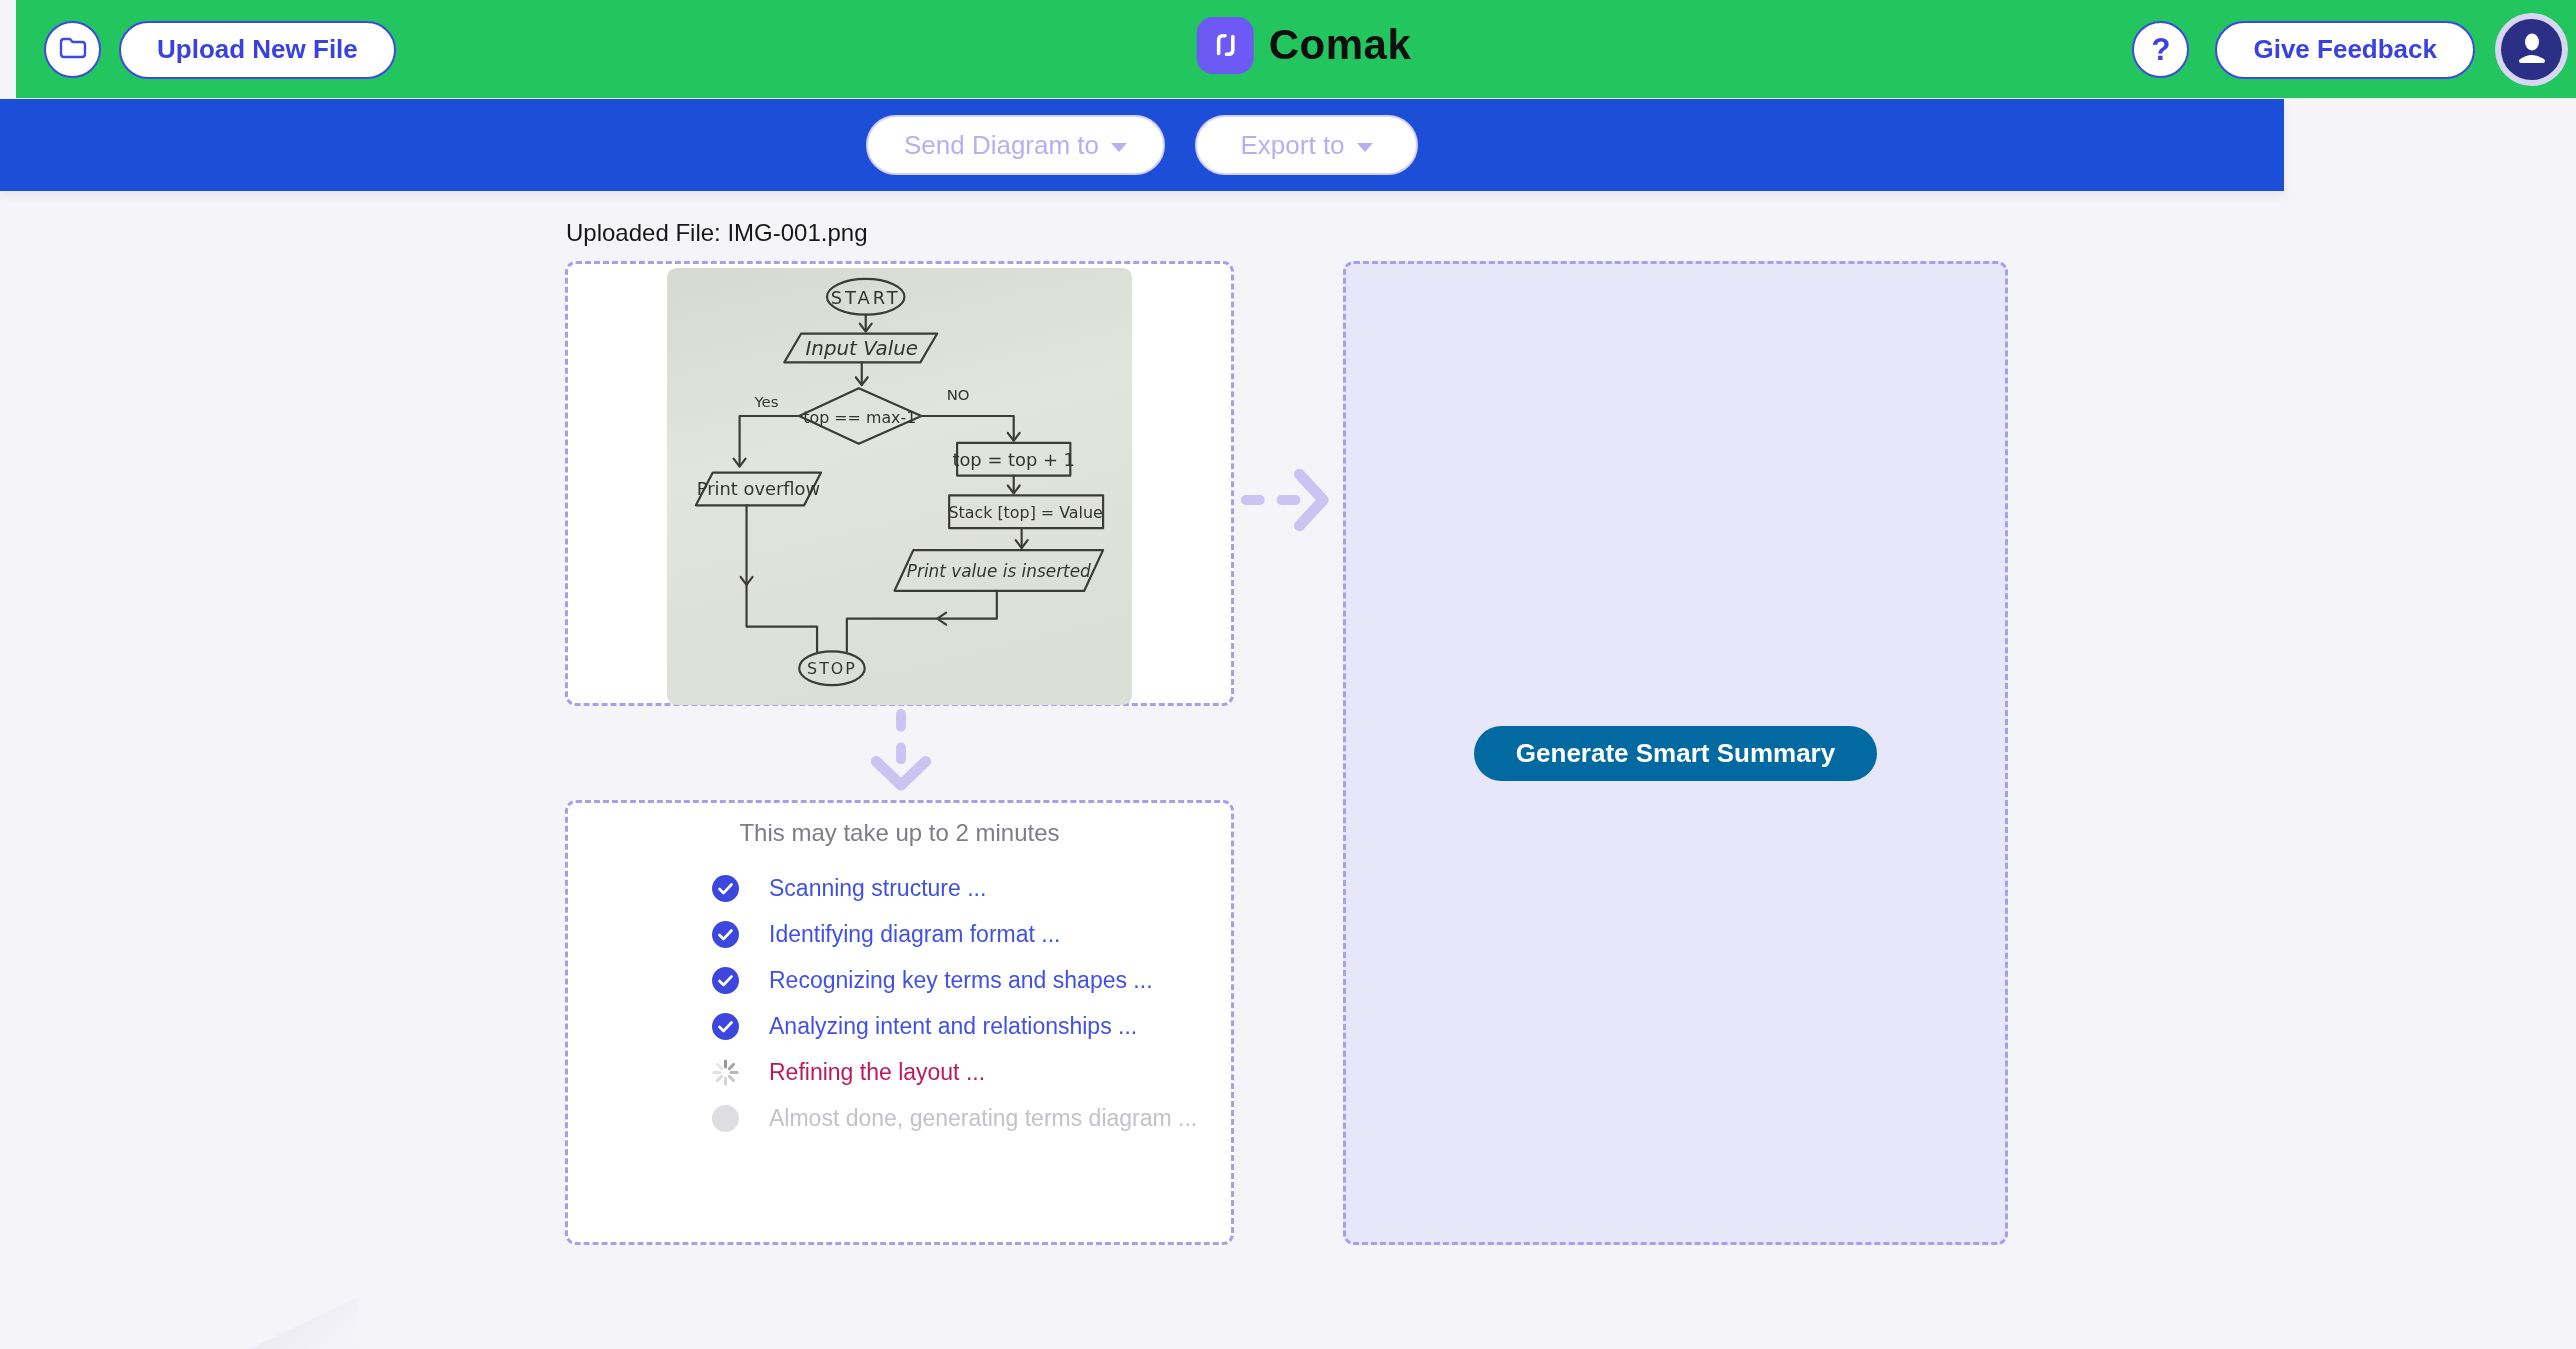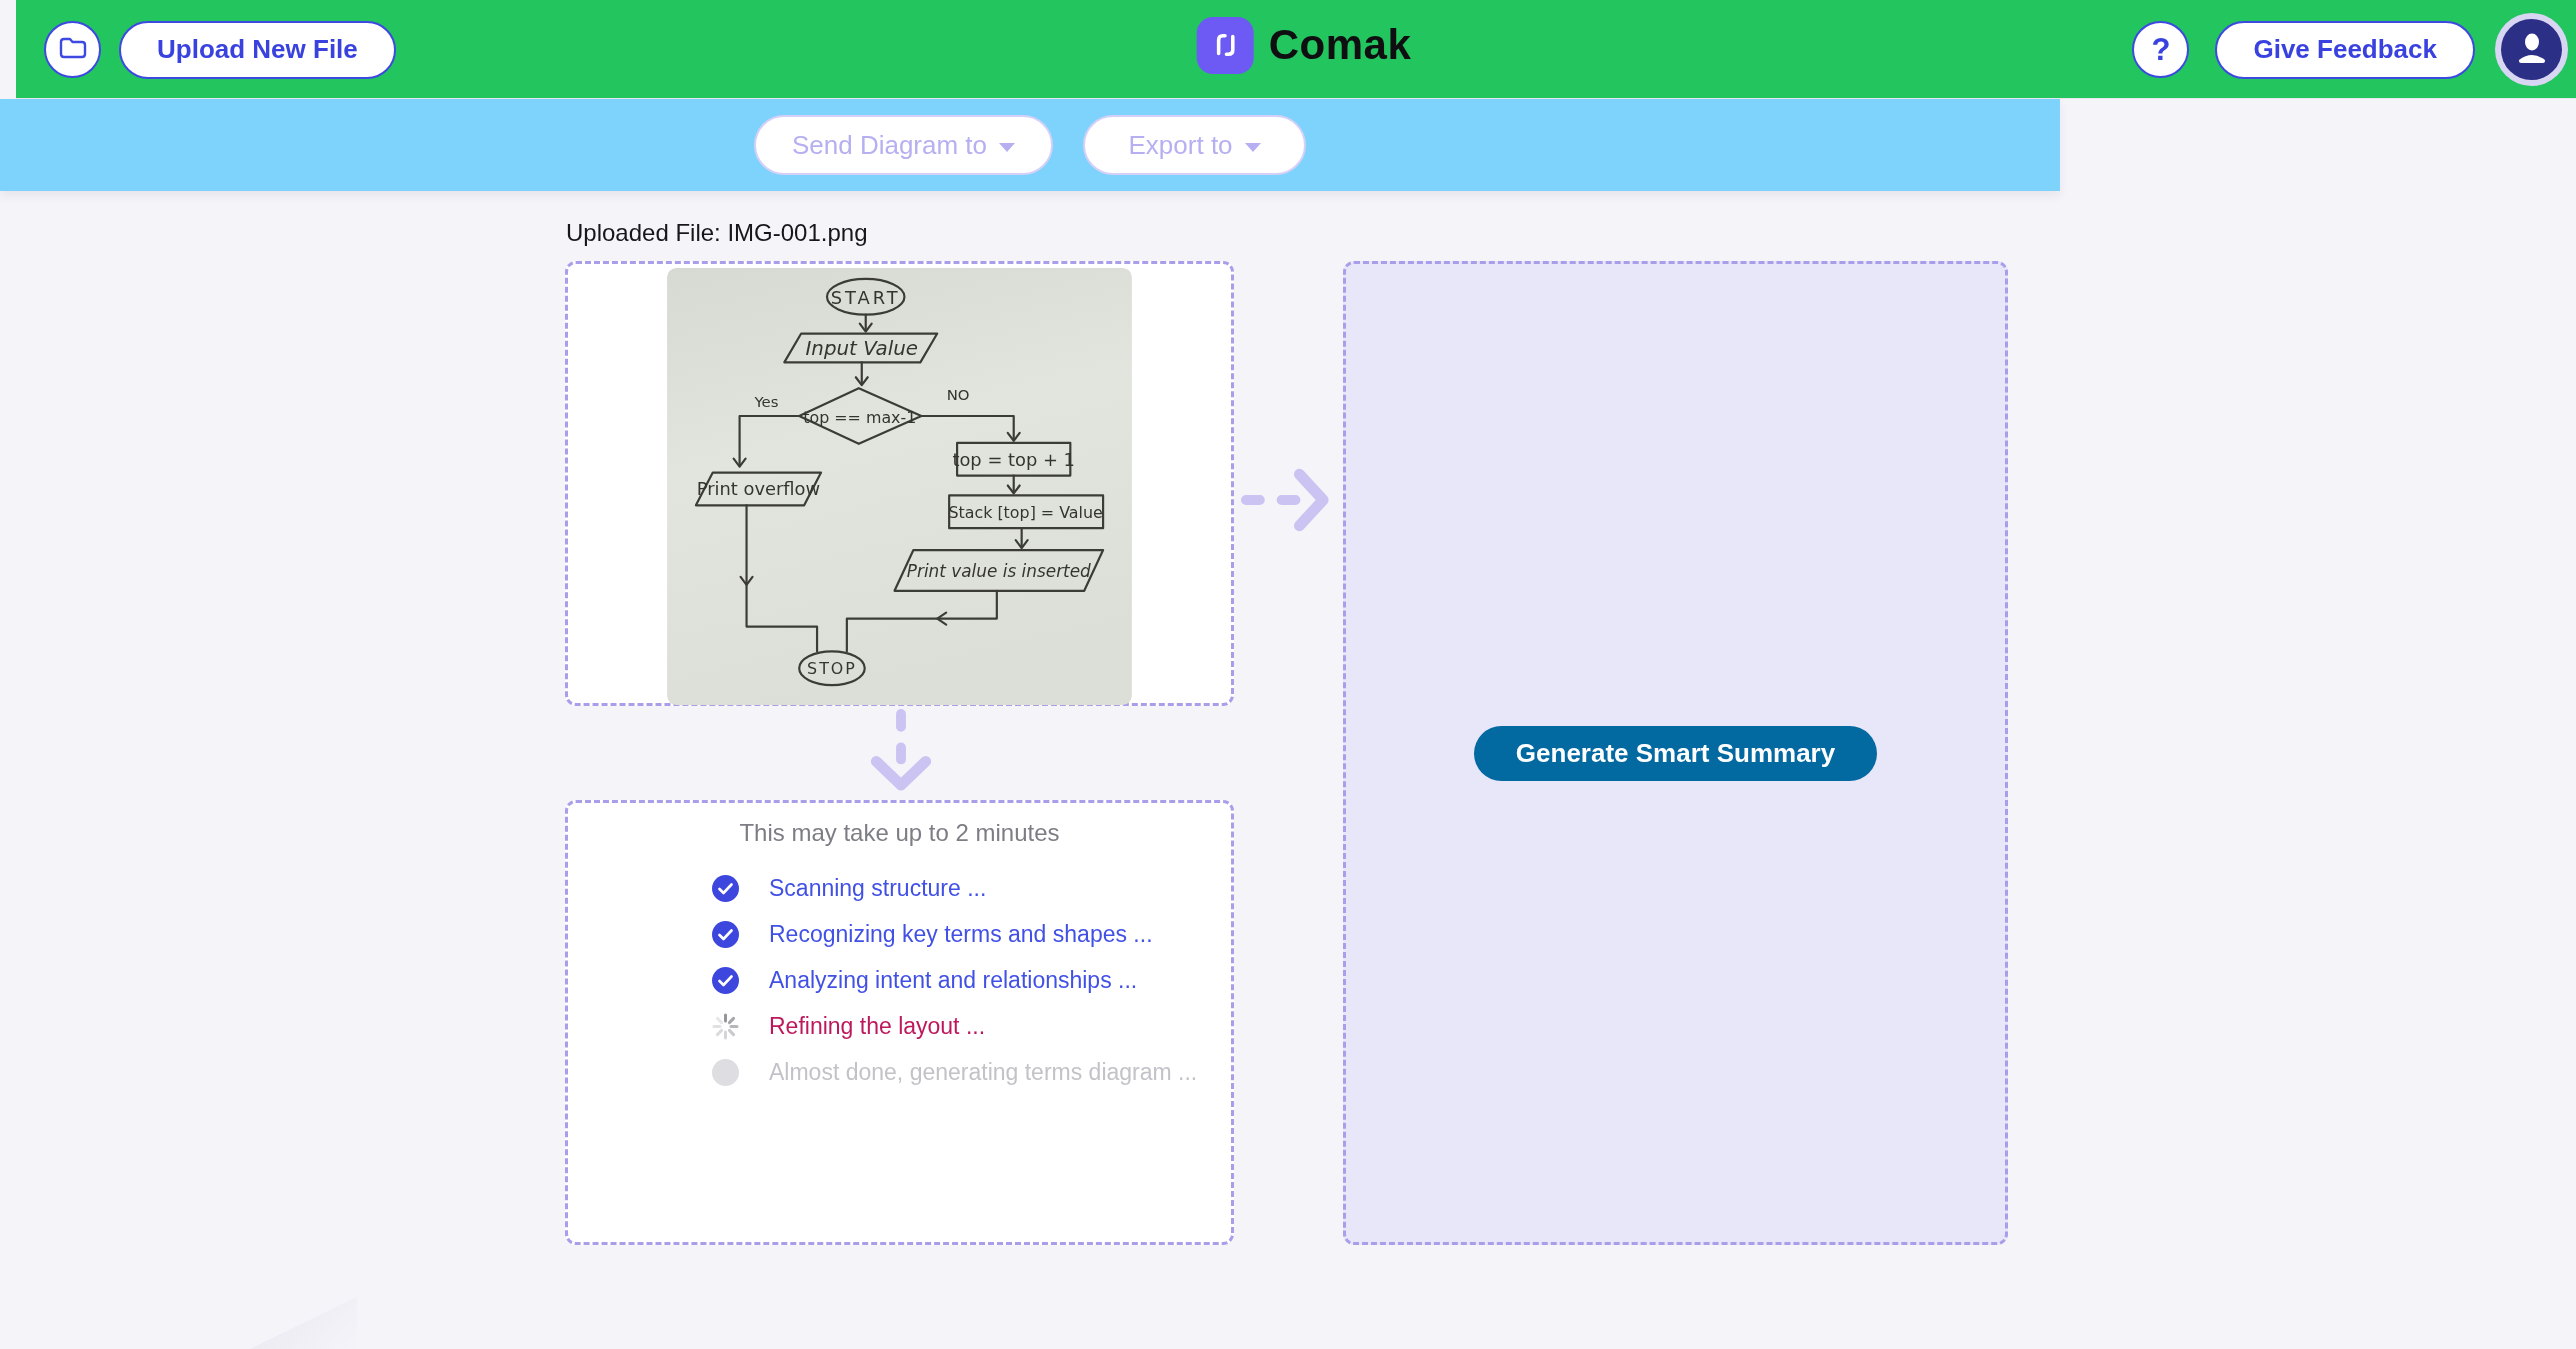--- a/index.html
+++ b/index.html
@@ -42,22 +42,22 @@
   .brand-name { font-size:42px; font-weight:800; color:#0f0f12; letter-spacing:0.5px; }
   .help-q { font-size:31px; font-weight:700; color:#3942df; }
   .avatar {
     width:61px; height:61px; border-radius:50%; background:#2b2f86;
     box-shadow:0 0 0 6px #d9d6f4;
     display:flex; align-items:center; justify-content:center; cursor:pointer;
   }
 
   
   .header2 {
-    position:absolute; top:99px; left:0; width:2060px; height:92px;
-    background:#7dd3fc; box-shadow:0 5px 9px rgba(40,40,80,0.07);
+    position:absolute; top:99px; left:0; width:2284px; height:92px;
+    background:#1d4ed8; box-shadow:0 5px 9px rgba(40,40,80,0.07);
     display:flex; align-items:center; justify-content:center; gap:30px;
     z-index:4;
   }
   .pill-btn.disabled {
     border:2px solid #d4d0f7; color:#b6aff1; cursor:default;
     font-weight:400; height:60px; border-radius:31px;
     justify-content:center; gap:12px;
   }
   .caret-down {
     width:0; height:0; margin-top:4px;
@@ -245,20 +245,28 @@
 
     <div class="step">
       <span class="step-icon icon-done">
         <svg width="15" height="12" viewBox="0 0 15 12">
             <polyline points="1.5,6 5.5,10 13.5,1.5" fill="none" stroke="#fff" stroke-width="2.6" stroke-linecap="round" stroke-linejoin="round"></polyline>
           </svg>
       </span>
       <span class="step-label label-done">Scanning structure ...</span>
     </div>
 
+    <div class="step">
+      <span class="step-icon icon-done">
+        <svg width="15" height="12" viewBox="0 0 15 12">
+            <polyline points="1.5,6 5.5,10 13.5,1.5" fill="none" stroke="#fff" stroke-width="2.6" stroke-linecap="round" stroke-linejoin="round"></polyline>
+          </svg>
+      </span>
+      <span class="step-label label-done">Identifying diagram format ...</span>
+    </div>
 
     <div class="step">
       <span class="step-icon icon-done">
         <svg width="15" height="12" viewBox="0 0 15 12">
             <polyline points="1.5,6 5.5,10 13.5,1.5" fill="none" stroke="#fff" stroke-width="2.6" stroke-linecap="round" stroke-linejoin="round"></polyline>
           </svg>
       </span>
       <span class="step-label label-done">Recognizing key terms and shapes ...</span>
     </div>
 

